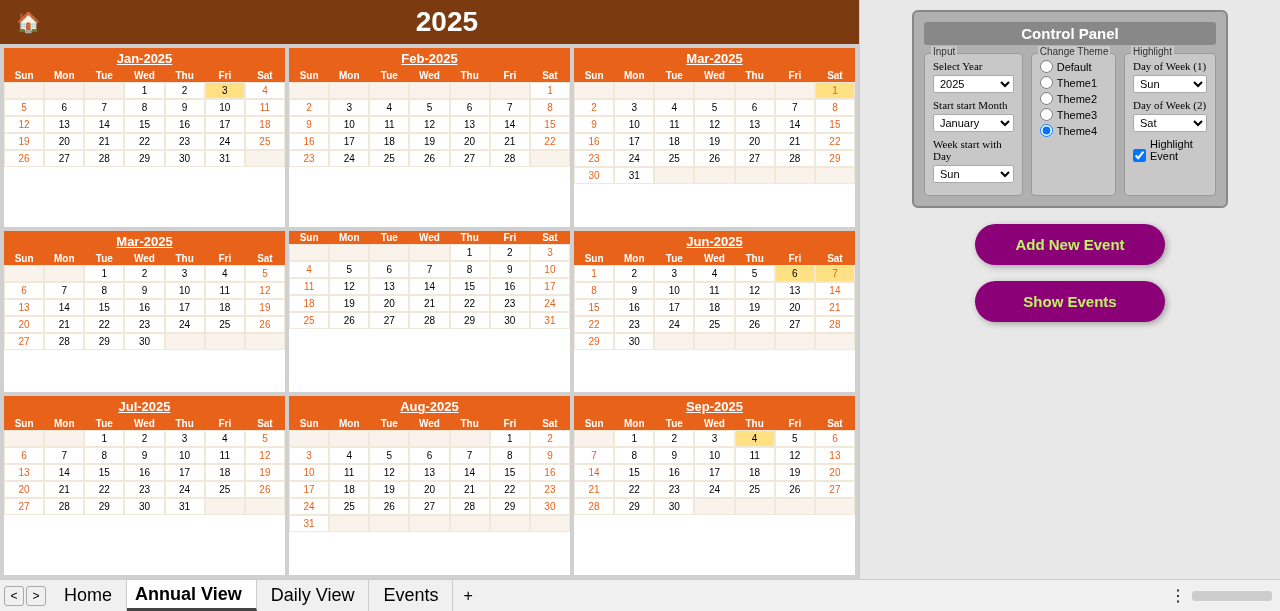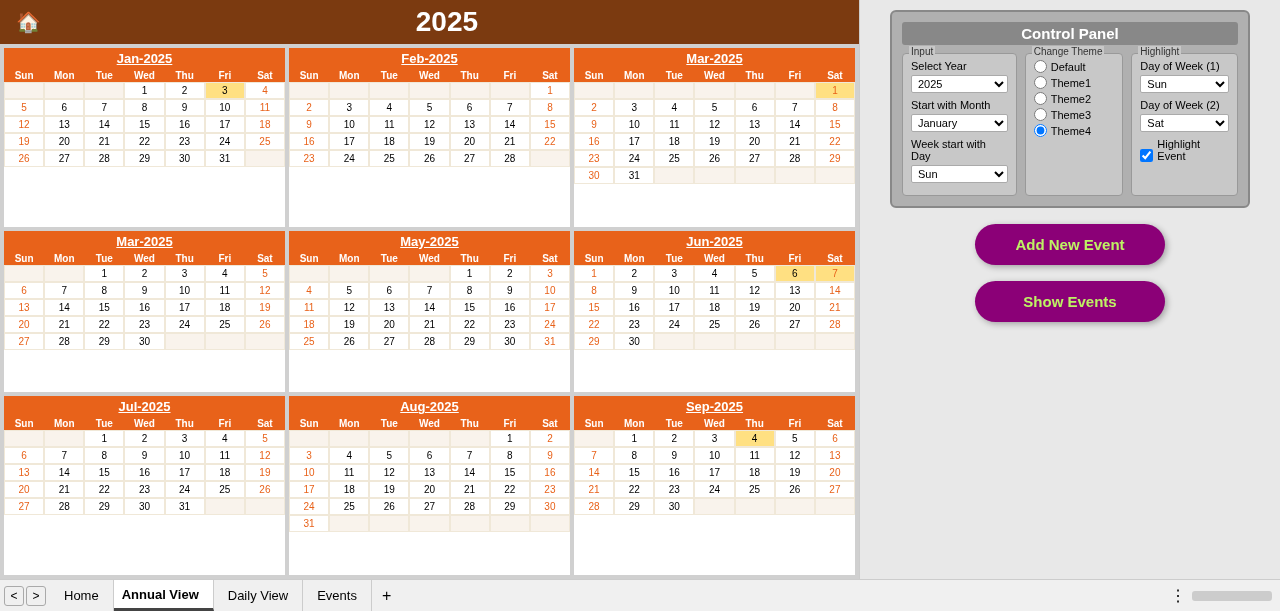--- a/index.html
+++ b/index.html
@@ -5,21 +5,21 @@
     * { box-sizing: border-box; margin: 0; padding: 0; }
     body { font-family: Arial, sans-serif; background: #e8e8e8; width: 1280px; height: 611px; overflow: hidden; display: flex; flex-direction: column; }
 
     
     .tab-bar {
       display: flex; align-items: center; background: #f0f0f0;
       border-top: 1px solid #ccc; height: 32px; flex-shrink: 0;
     }
     .tab-bar-nav { display: flex; align-items: center; padding: 0 4px; gap: 2px; }
     .tab-nav-btn { background: none; border: 1px solid #aaa; border-radius: 3px; width: 20px; height: 20px; cursor: pointer; font-size: 12px; display: flex; align-items: center; justify-content: center; }
-    .tab-item { padding: 4px 14px; font-size: 13px; cursor: pointer; border-right: 1px solid #ccc; height: 100%; display: flex; align-items: center; }
+    .tab-item { padding: 4px 14px; font-size: 18px; cursor: pointer; border-right: 1px solid #ccc; height: 100%; display: flex; align-items: center; }
     .tab-item.active { font-weight: bold; border-bottom: 3px solid #444; background: #fff; padding-left: 8px; }
     .tab-add { padding: 0 10px; font-size: 16px; cursor: pointer; }
     .tab-bar-right { margin-left: auto; display: flex; align-items: center; gap: 6px; padding-right: 8px; }
     .tab-bar-right .dots { font-size: 16px; cursor: pointer; }
     .scrollbar-slider { width: 80px; height: 10px; background: #ccc; border-radius: 3px; }
 
     
     .main-content { display: flex; flex: 1; overflow: hidden; }
 
     
@@ -71,37 +71,37 @@
 
     
     .right-panel {
       width: 420px; flex-shrink: 0; display: flex; flex-direction: column;
       align-items: center; padding: 10px; gap: 16px; background: #e8e8e8;
     }
 
     
     .control-panel {
       background: #b0b0b0; border: 2px solid #888; border-radius: 6px;
-      padding: 10px; width: 360px;
+      padding: 10px; width: 316px;
     }
     .control-panel-title {
       text-align: center; font-size: 15px; font-weight: bold; color: #fff;
       background: #888; padding: 3px 0; border-radius: 3px; margin-bottom: 8px;
     }
     .control-panel-body { display: flex; gap: 8px; }
     .cp-section {
       border: 1px solid #999; border-radius: 4px; padding: 6px 8px;
       background: #c8c8c8; position: relative;
     }
     .cp-section-label {
       position: absolute; top: -8px; left: 6px; background: #c8c8c8;
       font-size: 10px; padding: 0 2px; color: #333;
     }
     .cp-field { margin-bottom: 6px; }
-    .cp-field label { font-size: 11px; display: block; margin-bottom: 2px; }
+    .cp-field label { font-size: 11px; display: block; margin-bottom: 2px; font-family: Liberation Serif, serif; }
     .cp-field select {
       width: 100%; font-size: 11px; padding: 1px 2px;
       border: 1px solid #aaa; background: #fff; border-radius: 2px;
     }
     .cp-radio { display: flex; align-items: center; gap: 4px; margin-bottom: 3px; font-size: 11px; cursor: pointer; }
     .cp-radio input { cursor: pointer; }
     .cp-checkbox { display: flex; align-items: flex-end; gap: 4px; font-size: 11px; cursor: pointer; }
     .cp-checkbox input { cursor: pointer; }
 
     
@@ -321,21 +321,20 @@
             <div class="day-cell sun">27</div>
             <div class="day-cell">28</div>
             <div class="day-cell">29</div>
             <div class="day-cell">30</div>
             <div class="day-cell empty"></div>
             <div class="day-cell empty"></div>
             <div class="day-cell empty sat"></div>
           </div>
         </div>
         <div class="month-block">
-          <div class="month-header">May-2025</div>
           <div class="month-days-header">
             <div class="day-name sun">Sun</div>
             <div class="day-name">Mon</div>
             <div class="day-name">Tue</div>
             <div class="day-name">Wed</div>
             <div class="day-name">Thu</div>
             <div class="day-name">Fri</div>
             <div class="day-name sat">Sat</div>
           </div>
           <div class="month-grid">
@@ -592,21 +591,21 @@
           <span class="cp-section-label">Input</span>
           <div class="cp-field">
             <label>Select Year</label>
             <select>
               <option>2025</option>
               <option>2026</option>
               <option>2024</option>
             </select>
           </div>
           <div class="cp-field">
-            <label>Start with Month</label>
+            <label>Start start Month</label>
             <select>
               <option>January</option><option>February</option><option>March</option>
             </select>
           </div>
           <div class="cp-field">
             <label>Week start with Day</label>
             <select>
               <option>Sun</option><option>Mon</option>
             </select>
           </div>

